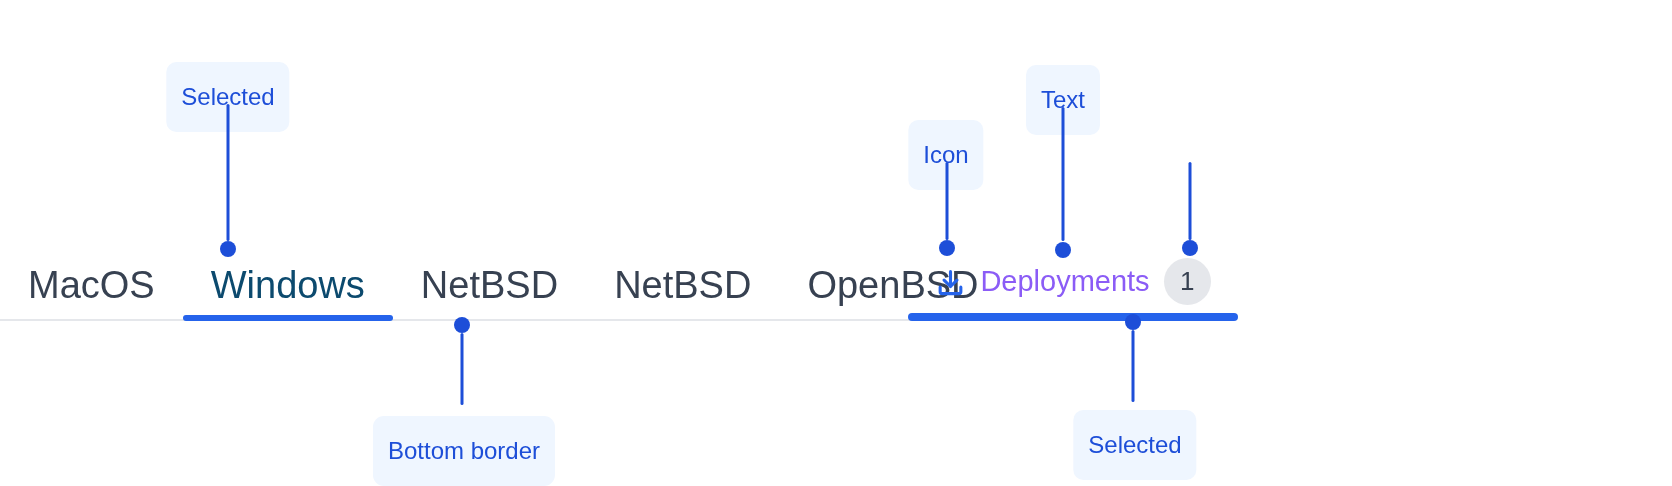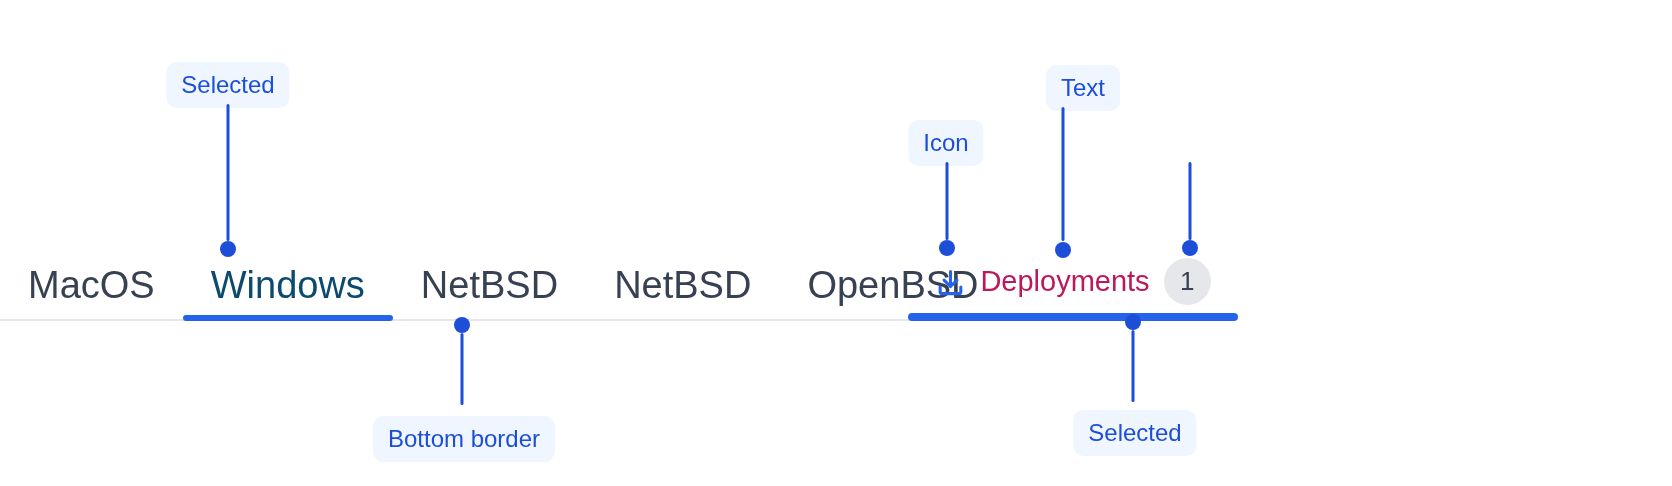--- a/index.html
+++ b/index.html
@@ -13,21 +13,21 @@
   }
 
   
   .pill {
     position: absolute;
     transform: translateX(-50%);
     background: #EFF6FF;
     color: #1D4ED8;
     font-size: 24px;
     line-height: 38px;
-    padding: 4px 15px;
+    padding: 16px 15px;
     border-radius: 10px;
     white-space: nowrap;
     font-weight: 500;
   }
   .ann-line {
     position: absolute;
     width: 3px;
     transform: translateX(-50%);
     background: #1D4ED8;
     border-radius: 1.5px;
@@ -80,21 +80,21 @@
     align-items: center;
     cursor: pointer;
   }
   .tabitem-row {
     display: flex;
     align-items: center;
     gap: 14px;
     height: 47px;
   }
   .tabitem-label {
-    color: #be185d;
+    color: #8b5cf6;
     font-size: 29px;
     line-height: 29px;
   }
   .count-badge {
     width: 47px;
     height: 47px;
     border-radius: 50%;
     background: #E5E7EB;
     color: #374151;
     font-size: 26px;
@@ -142,21 +142,21 @@
       <span class="tabitem-label">Deployments</span>
       <span class="count-badge">1</span>
     </div>
     <div class="indicator"></div>
   </div>
 
   <div class="pill" style="left:946px; top:120px;">Icon</div>
   <div class="ann-line" style="left:947px; top:162px; height:78px;"></div>
   <div class="ann-dot" style="left:947px; top:248px;"></div>
 
-  <div class="pill" style="left:1063px; top:65px;margin-left:20px;">Text</div>
+  <div class="pill" style="left:1063px; top:65px;">Text</div>
   <div class="ann-line" style="left:1063px; top:107px; height:134px;"></div>
   <div class="ann-dot" style="left:1063px; top:250px;"></div>
 
   <div class="ann-line" style="left:1190px; top:162px; height:78px;"></div>
   <div class="ann-dot" style="left:1190px; top:248px;"></div>
 
   <div class="ann-dot" style="left:1133px; top:322px;"></div>
   <div class="ann-line" style="left:1133px; top:330px; height:72px;"></div>
   <div class="pill" style="left:1135px; top:410px;">Selected</div>
 

